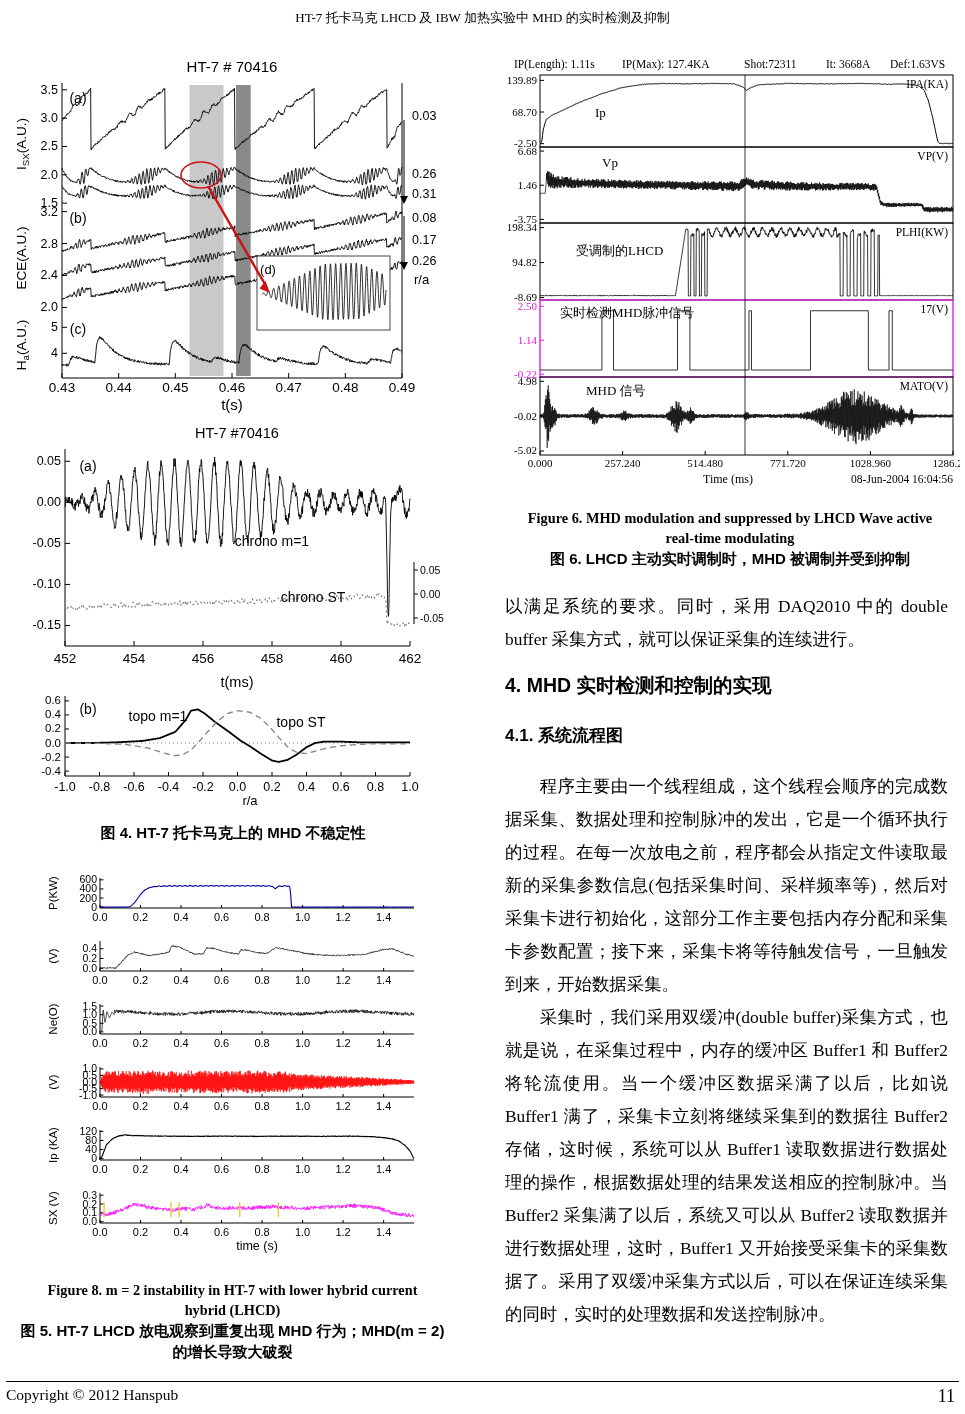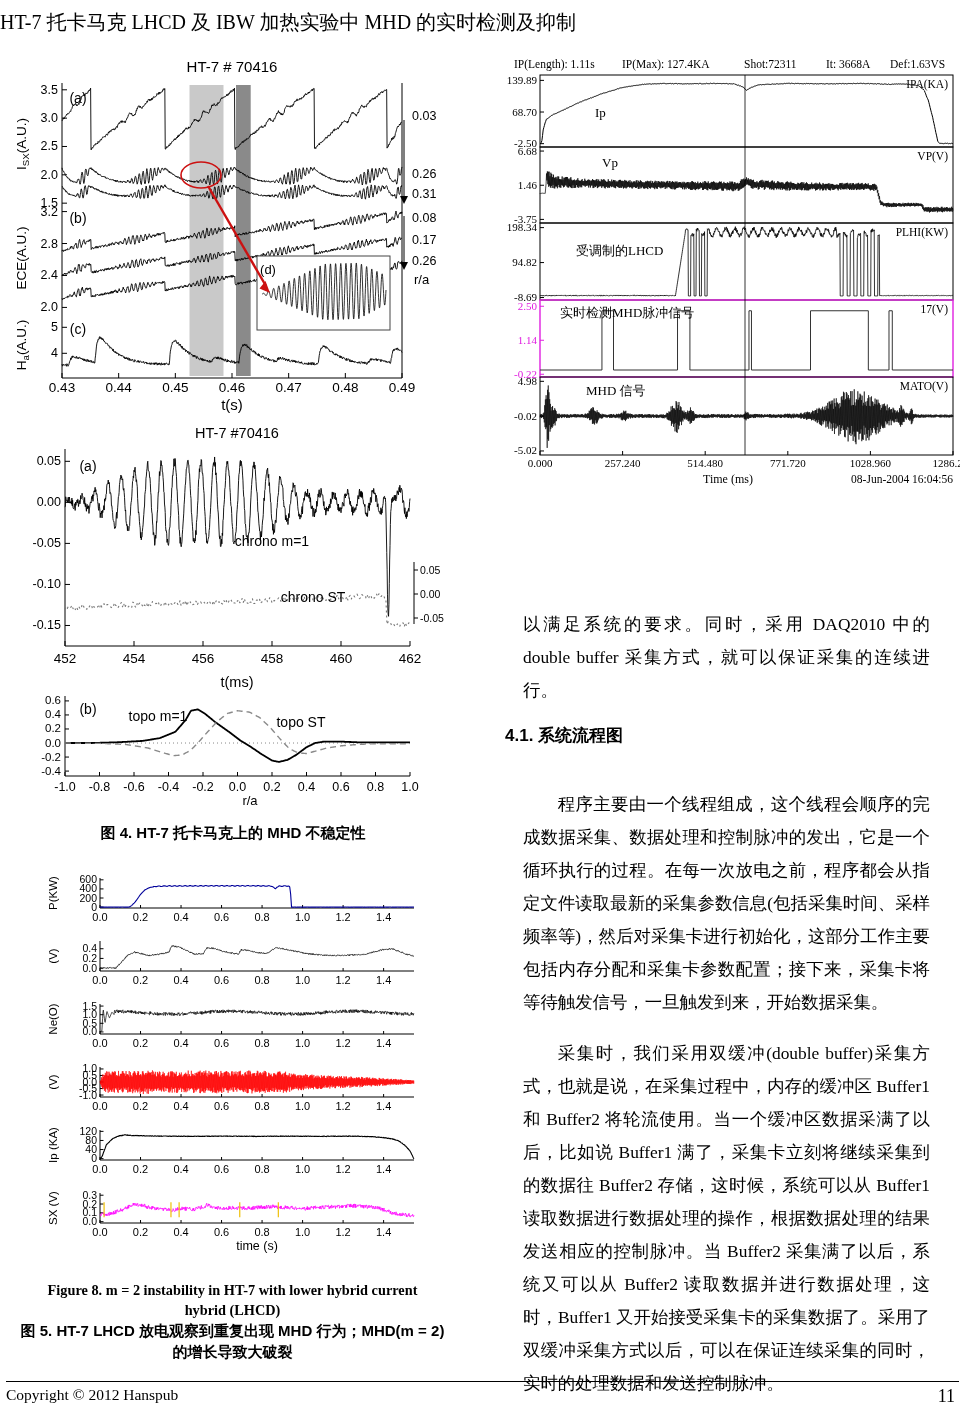--- a/index.html
+++ b/index.html
@@ -1,24 +1,24 @@
 <!DOCTYPE html>
 <html><head>
 <meta charset="utf-8">
 <style>
   html,body{margin:0;padding:0;background:#fff}
   .page{position:relative;width:965px;height:1414px;background:#fff;color:#000;
         font-family:"Liberation Serif",serif;overflow:hidden}
-  .hdr{position:absolute;top:9px;left:0;width:100%;font-size:20px}
+  .hdr{position:absolute;top:9px;left:0;width:100%;text-align:center;font-size:13px}
   svg.fig{position:absolute}
   .cap{position:absolute;text-align:center;font-weight:bold}
   .cap .en{font-size:14.3px;line-height:19.5px;font-family:"Liberation Serif",serif}
   .cap .cn{font-size:15px;line-height:21px;font-family:"Liberation Sans",sans-serif}
   .body{position:absolute;left:505px;width:443px;font-size:17.4px;line-height:33px;text-align:justify}
-  .body p{margin:18px;text-indent:2em}
+  .body p{margin:0;text-indent:2em}
   .body p.noindent{text-indent:0}
   .sec{position:absolute;left:505px;font-weight:bold;font-family:"Liberation Sans",sans-serif}
   .frule{position:absolute;left:6px;top:1381px;width:953px;border-top:1.3px solid #000}
   .fl{position:absolute;left:6px;top:1386px;font-size:15.5px}
   .fr{position:absolute;right:10px;top:1386px;font-size:18px}
 </style>
 </head>
 <body>
 
 <div class="page">
@@ -438,25 +438,31 @@
       <line x1="289.79999999999995" y1="400" x2="289.79999999999995" y2="396" stroke="#000" stroke-width="1"></line>
       <text x="289.79999999999995" y="412" font-size="11" font-family="&quot;Liberation Serif&quot;,serif" text-anchor="middle" fill="#000">771.720</text>
       <line x1="372.40000000000003" y1="400" x2="372.40000000000003" y2="396" stroke="#000" stroke-width="1"></line>
       <text x="372.40000000000003" y="412" font-size="11" font-family="&quot;Liberation Serif&quot;,serif" text-anchor="middle" fill="#000">1028.960</text>
       <line x1="455" y1="400" x2="455" y2="396" stroke="#000" stroke-width="1"></line>
       <text x="455" y="412" font-size="11" font-family="&quot;Liberation Serif&quot;,serif" text-anchor="middle" fill="#000">1286.200</text>
       <text x="230" y="428" font-size="12" font-family="&quot;Liberation Serif&quot;,serif" text-anchor="middle" fill="#000">Time (ms)</text>
       <text x="455" y="428" font-size="11.5" font-family="&quot;Liberation Serif&quot;,serif" text-anchor="end" fill="#000">08-Jun-2004 16:04:56</text>
     </svg>
 
+  <div class="cap" style="left:500px;top:509px;width:460px">
+    <div class="en">Figure 6. MHD modulation and suppressed by LHCD Wave active</div>
+    <div class="en">real-time modulating</div>
+    <div class="cn">图 6. LHCD 主动实时调制时，MHD 被调制并受到抑制</div>
+  </div>
 
   <div class="body" style="top:590px">
     <p class="noindent">以满足系统的要求。同时，采用 DAQ2010 中的 double buffer 采集方式，就可以保证采集的连续进行。</p>
   </div>
 
+  <div class="sec" style="top:672px;font-size:19.5px">4. MHD 实时检测和控制的实现</div>
   <div class="sec" style="top:724px;font-size:17px">4.1. 系统流程图</div>
 
   <div class="body" style="top:770px">
     <p>程序主要由一个线程组成，这个线程会顺序的完成数据采集、数据处理和控制脉冲的发出，它是一个循环执行的过程。在每一次放电之前，程序都会从指定文件读取最新的采集参数信息(包括采集时间、采样频率等)，然后对采集卡进行初始化，这部分工作主要包括内存分配和采集卡参数配置；接下来，采集卡将等待触发信号，一旦触发到来，开始数据采集。</p>
     <p>采集时，我们采用双缓冲(double buffer)采集方式，也就是说，在采集过程中，内存的缓冲区 Buffer1 和 Buffer2 将轮流使用。当一个缓冲区数据采满了以后，比如说 Buffer1 满了，采集卡立刻将继续采集到的数据往 Buffer2 存储，这时候，系统可以从 Buffer1 读取数据进行数据处理的操作，根据数据处理的结果发送相应的控制脉冲。当 Buffer2 采集满了以后，系统又可以从 Buffer2 读取数据并进行数据处理，这时，Buffer1 又开始接受采集卡的采集数据了。采用了双缓冲采集方式以后，可以在保证连续采集的同时，实时的处理数据和发送控制脉冲。</p>
   </div>
 
   <div class="frule"></div>
   <div class="fl">Copyright © 2012 Hanspub</div>
   <div class="fr">11</div>

